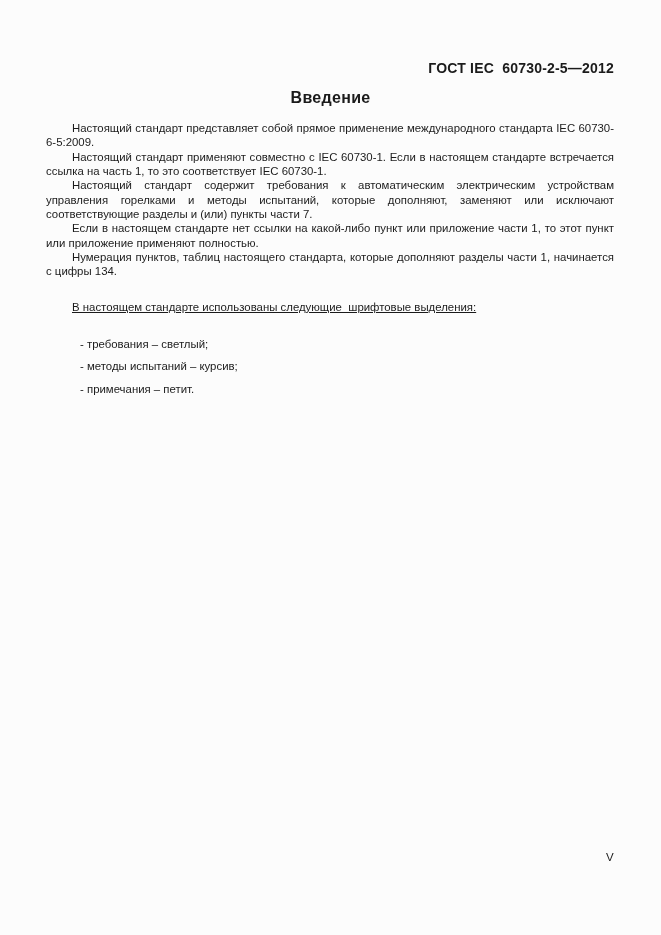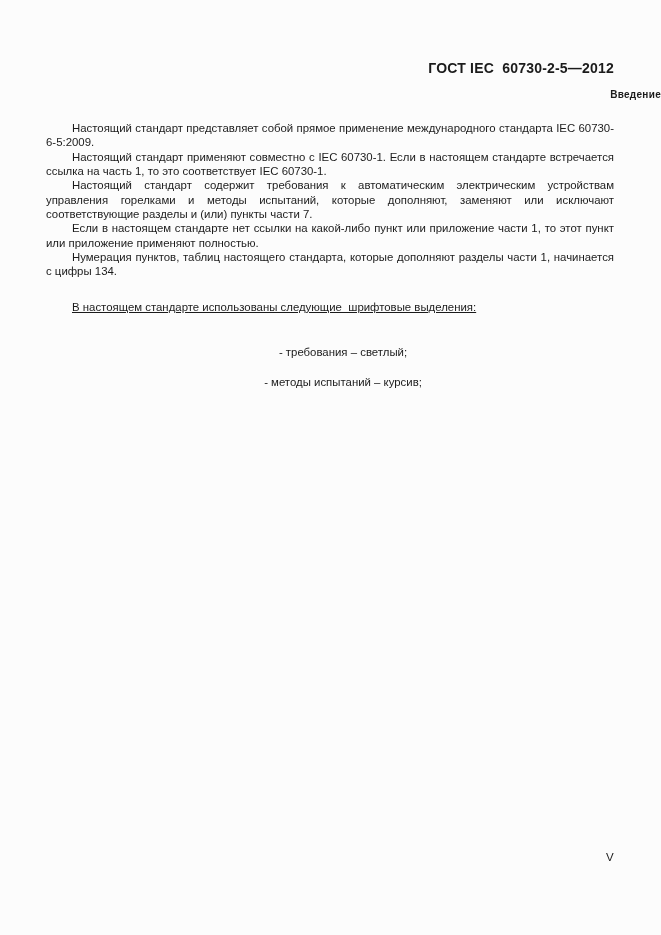--- a/index.html
+++ b/index.html
@@ -34,22 +34,22 @@
     letter-spacing: 0.2px;
     white-space: pre;
   }
 
   
   .doc-title {
     position: absolute;
     top: 89px;
     left: 0;
     right: 0;
-    text-align: right;
-    font-size: 10px;
+    text-align: center;
+    font-size: 16px;
     font-weight: bold;
     letter-spacing: 0.3px;
   }
 
   
   .body-block {
     position: absolute;
     top: 121px;
     left: 46px;
     width: 568px;
@@ -79,26 +79,25 @@
   }
 
   .marks-list {
     list-style: none;
     margin: 0;
     padding: 0;
     padding-top: 14.5px;
   }
 
   .marks-list li {
-    margin: 16px;
+    margin: 8px;
     padding: 0;
     padding-left: 26px;
     line-height: 14.35px;
     white-space: pre;
-    text-align: center;
   }
 
   
   .folio {
     position: absolute;
     top: 851px;
     left: 46px;
     right: 47px;
     text-align: right;
     font-size: 11.5px;
@@ -120,19 +119,20 @@
     <p class="para">Настоящий стандарт применяют совместно с IEC 60730-1. Если в настоящем стандарте встречается ссылка на часть 1, то это соответствует IEC 60730-1.</p>
     <p class="para">Настоящий стандарт содержит требования к автоматическим электрическим устройствам управления горелками и методы испытаний, которые дополняют, заменяют или исключают соответствующие разделы и (или) пункты части 7.</p>
     <p class="para">Если в настоящем стандарте нет ссылки на какой-либо пункт или приложение части 1, то этот пункт или приложение применяют полностью.</p>
     <p class="para">Нумерация пунктов, таблиц настоящего стандарта, которые дополняют разделы части 1, начинается с цифры 134.</p>
 
     <p class="lead-in">В настоящем стандарте использованы следующие  шрифтовые выделения:</p>
 
     <ul class="marks-list">
       <li>- требования – светлый;</li>
       <li>- методы испытаний – курсив;</li>
+      <li>- примечания – петит.</li>
     </ul>
 
   </div>
 
   <div class="folio">V</div>
 
 </div>
 
 </body></html>

